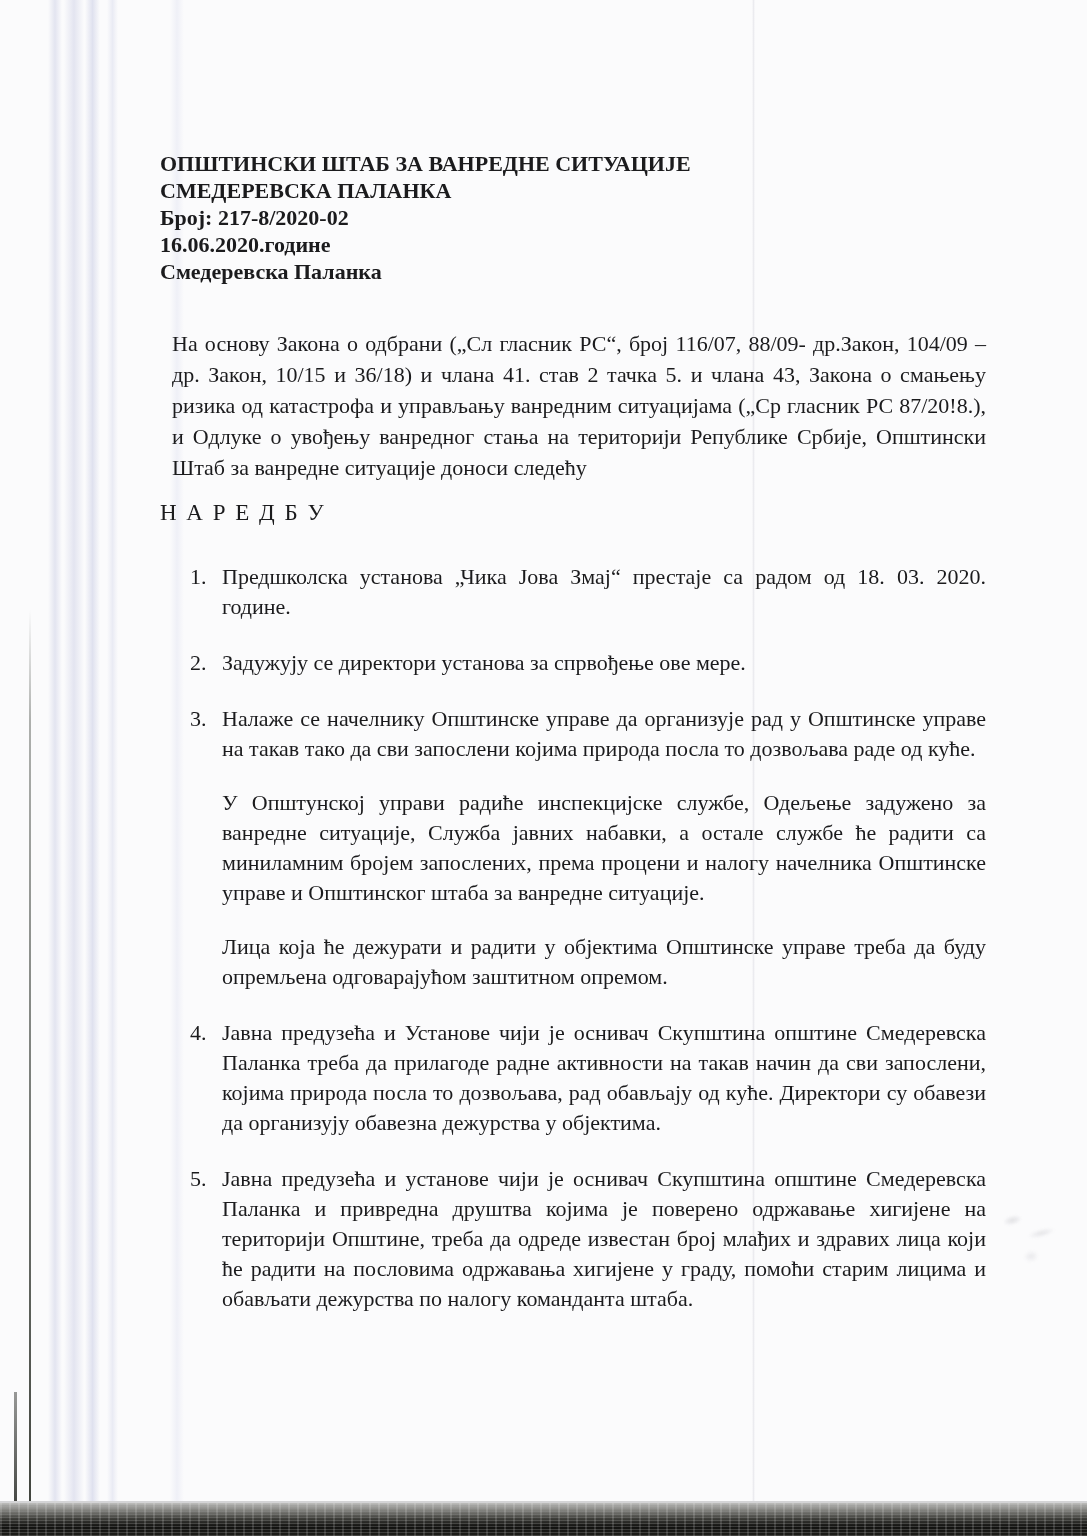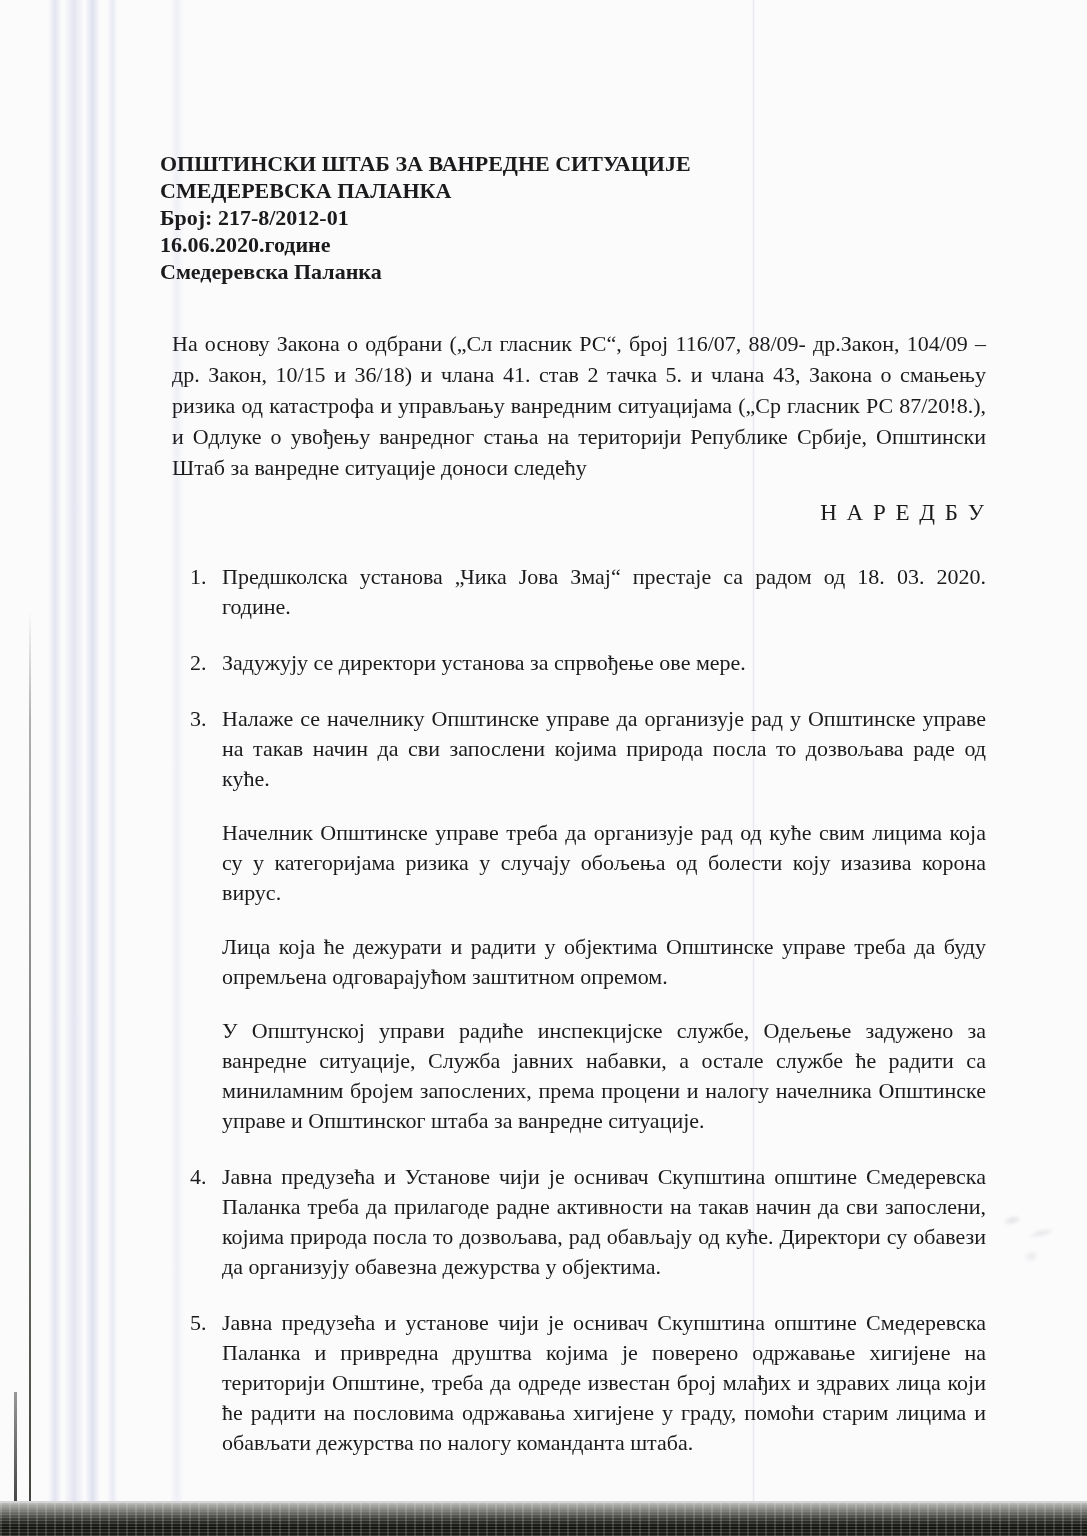--- a/index.html
+++ b/index.html
@@ -52,21 +52,21 @@
   .header p { margin:0; font-weight:bold; font-size:22px; line-height:27px; white-space:nowrap; }
 
   .intro {
     margin:43px 0 0 12px;
     font-size:22px; line-height:31px;
     text-align:justify;
   }
 
   .order-title {
     margin:15px 0 0 0;
-    text-align:right;
+    text-align:left;
     font-size:23px;
     letter-spacing:2px;
     font-weight:normal;
     line-height:30px;
   }
 
   .order-list { margin-top:34px; }
   .order-item { display:flex; margin-bottom:26px; }
   .item-number { flex:none; width:32px; margin-left:30px; font-size:22px; line-height:30px; }
   .item-body { flex:1; min-width:0; }
@@ -86,21 +86,21 @@
   <div class="streak s6"></div>
   <div class="scan-line-a"></div>
   <div class="scan-line-b"></div>
   <div class="pencil-smudge"></div>
 
   <div class="content">
 
     <div class="header">
       <p>ОПШТИНСКИ ШТАБ ЗА ВАНРЕДНЕ СИТУАЦИЈЕ</p>
       <p>СМЕДЕРЕВСКА ПАЛАНКА</p>
-      <p>Број: 217-8/2012-01</p>
+      <p>Број: 217-8/2020-02</p>
       <p>16.06.2020.године</p>
       <p>Смедеревска Паланка</p>
     </div>
 
     <p class="intro">На основу Закона о одбрани („Сл гласник РС“, број 116/07, 88/09- др.Закон, 104/09 – др. Закон, 10/15 и 36/18) и члана 41. став 2 тачка 5. и члана 43, Закона о смањењу ризика од катастрофа и управљању ванредним ситуацијама („Ср гласник РС 87/20!8.), и Одлуке о увођењу ванредног стања на територији Републике Србије, Општински Штаб за ванредне ситуације доноси следећу</p>
 
     <h1 class="order-title">Н А Р Е Д Б У</h1>
 
     <div class="order-list">
 
@@ -114,24 +114,23 @@
       <div class="order-item">
         <span class="item-number">2.</span>
         <div class="item-body">
           <p>Задужују се директори установа за спрвођење ове мере.</p>
         </div>
       </div>
 
       <div class="order-item">
         <span class="item-number">3.</span>
         <div class="item-body">
-          <p>Налаже се начелнику Општинске управе да организује рад у Општинске управе на такав начин да сви запослени којима природа посла то дозвољава раде од куће.</p>
-          <p>Начелник Општинске управе треба да организује рад од куће свим лицима која су у категоријама ризика у случају обољења од болести коју изазива корона вирус.</p>
+          <p>Налаже се начелнику Општинске управе да организује рад у Општинске управе на такав тако да сви запослени којима природа посла то дозвољава раде од куће.</p>
+          <p>У Општунској управи радиће инспекцијске службе, Одељење задужено за ванредне ситуације, Служба јавних набавки, а остале службе ће радити са миниламним бројем запослених, према процени и налогу начелника Општинске управе и Општинског штаба за ванредне ситуације.</p>
           <p>Лица која ће дежурати и радити у објектима Општинске управе треба да буду опремљена одговарајућом заштитном опремом.</p>
-          <p>У Општунској управи радиће инспекцијске службе, Одељење задужено за ванредне ситуације, Служба јавних набавки, а остале службе ће радити са миниламним бројем запослених, према процени и налогу начелника Општинске управе и Општинског штаба за ванредне ситуације.</p>
         </div>
       </div>
 
       <div class="order-item">
         <span class="item-number">4.</span>
         <div class="item-body">
           <p>Јавна предузећа и Установе чији је оснивач Скупштина општине Смедеревска Паланка треба да прилагоде радне активности на такав начин да сви запослени, којима природа посла то дозвољава, рад обављају од куће. Директори су обавези да организују обавезна дежурства у објектима.</p>
         </div>
       </div>
 

